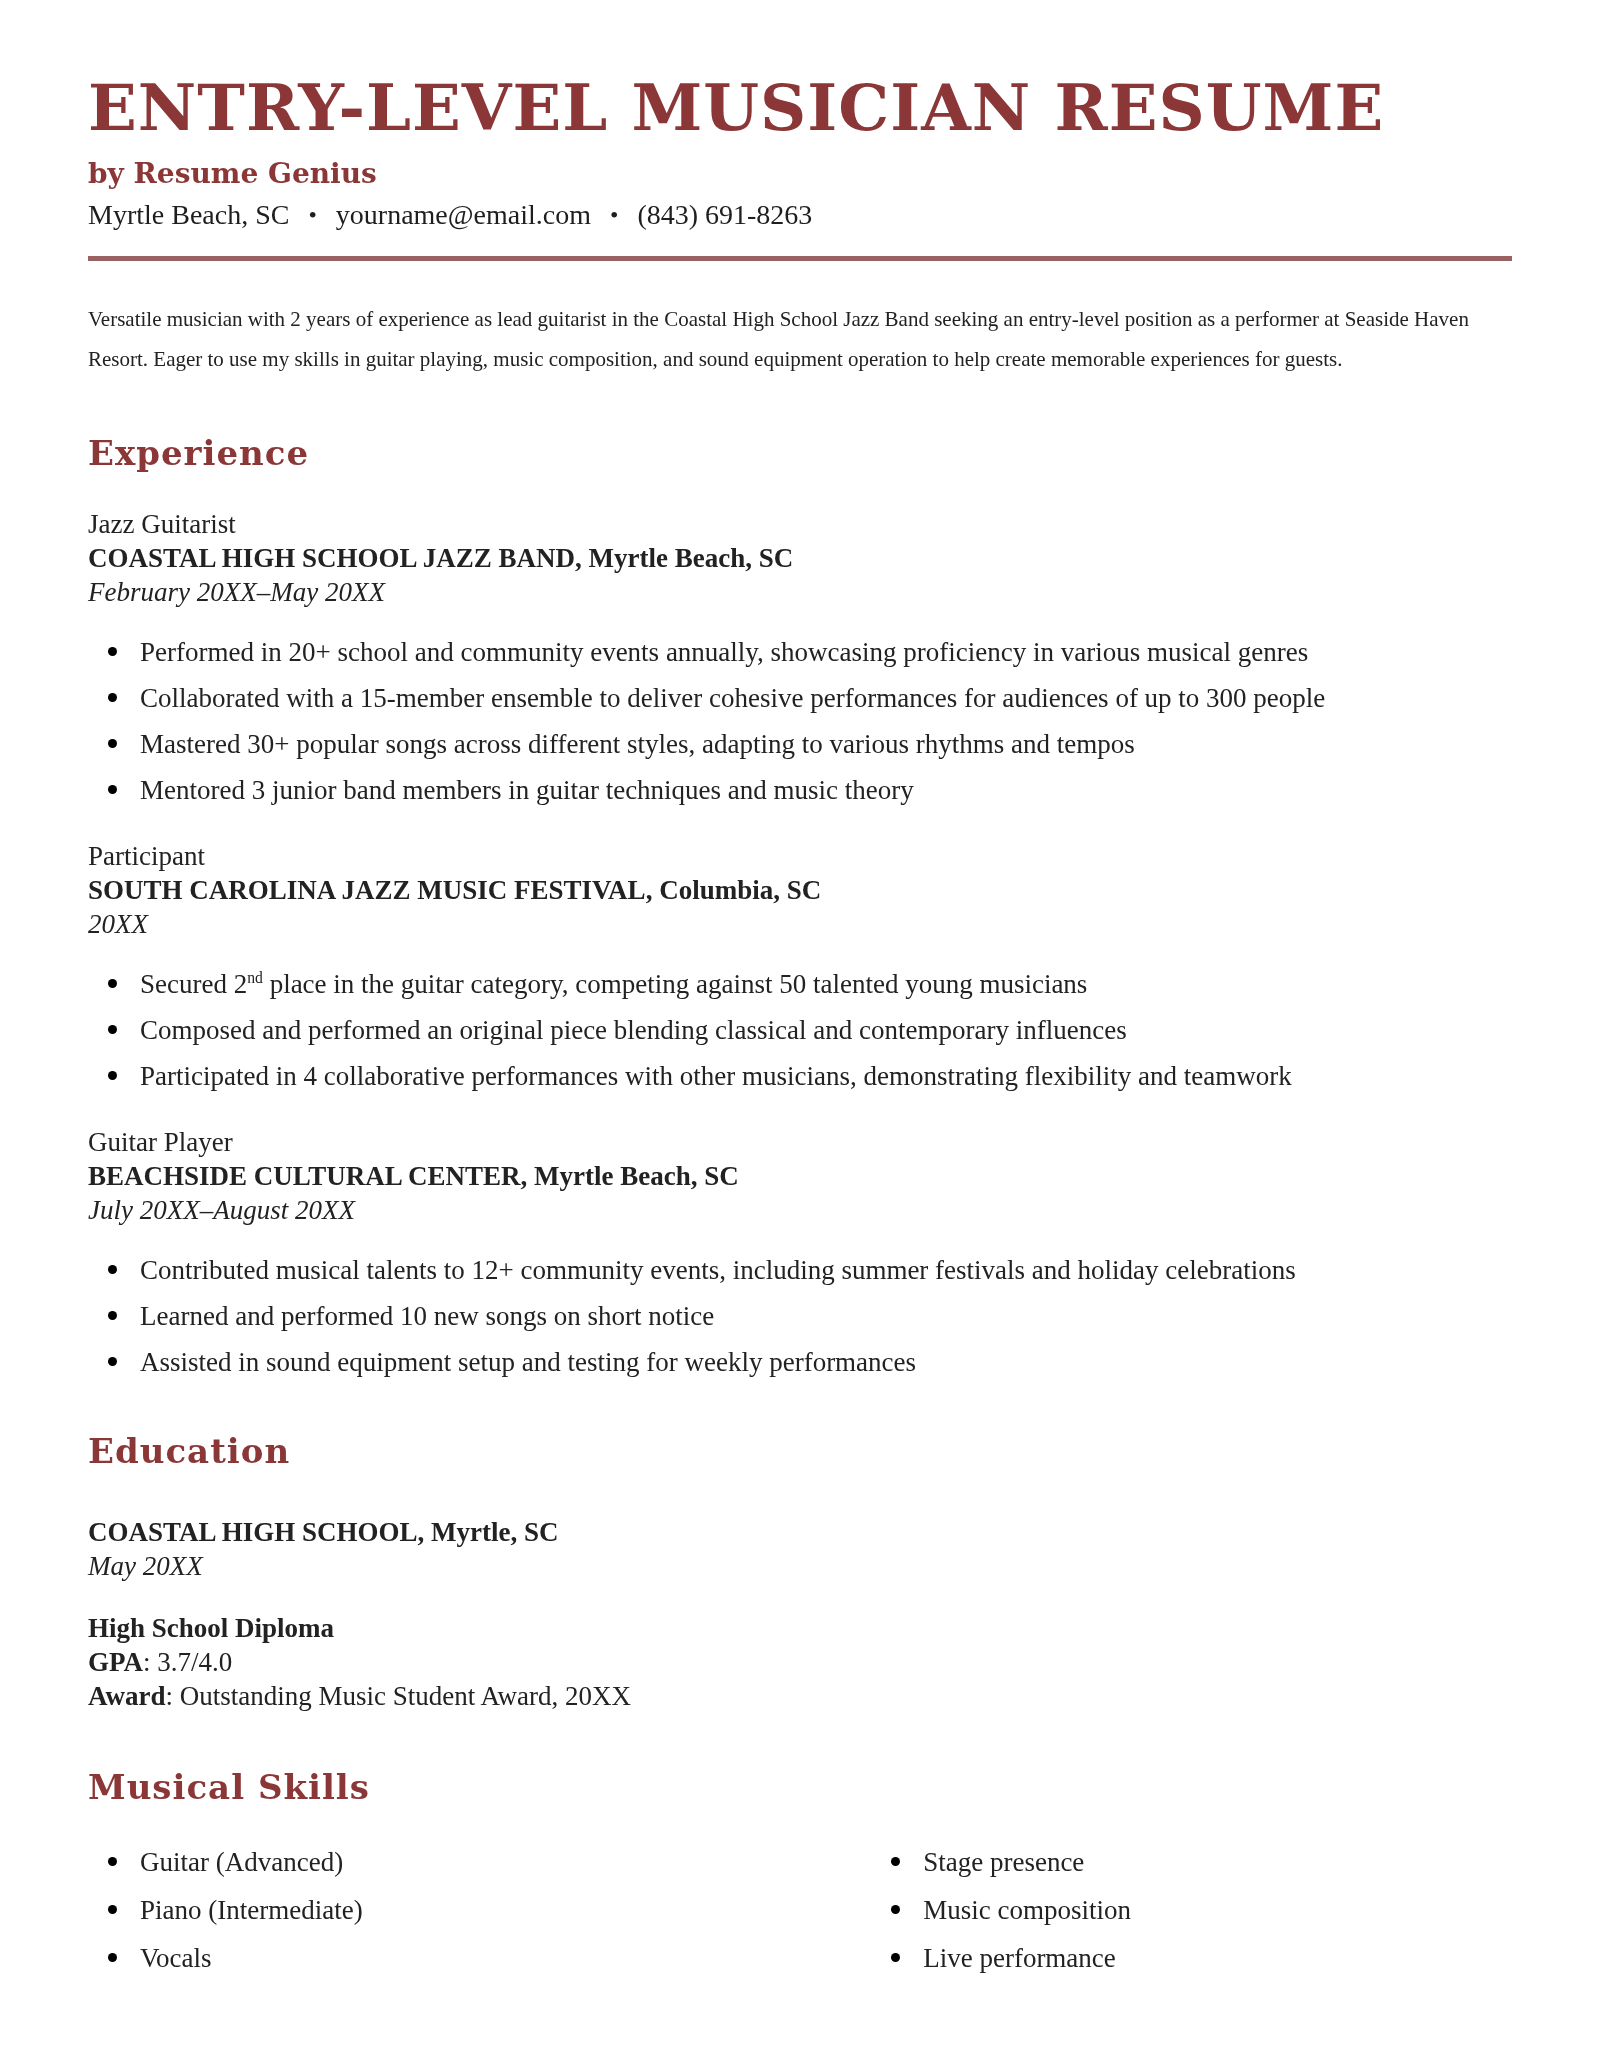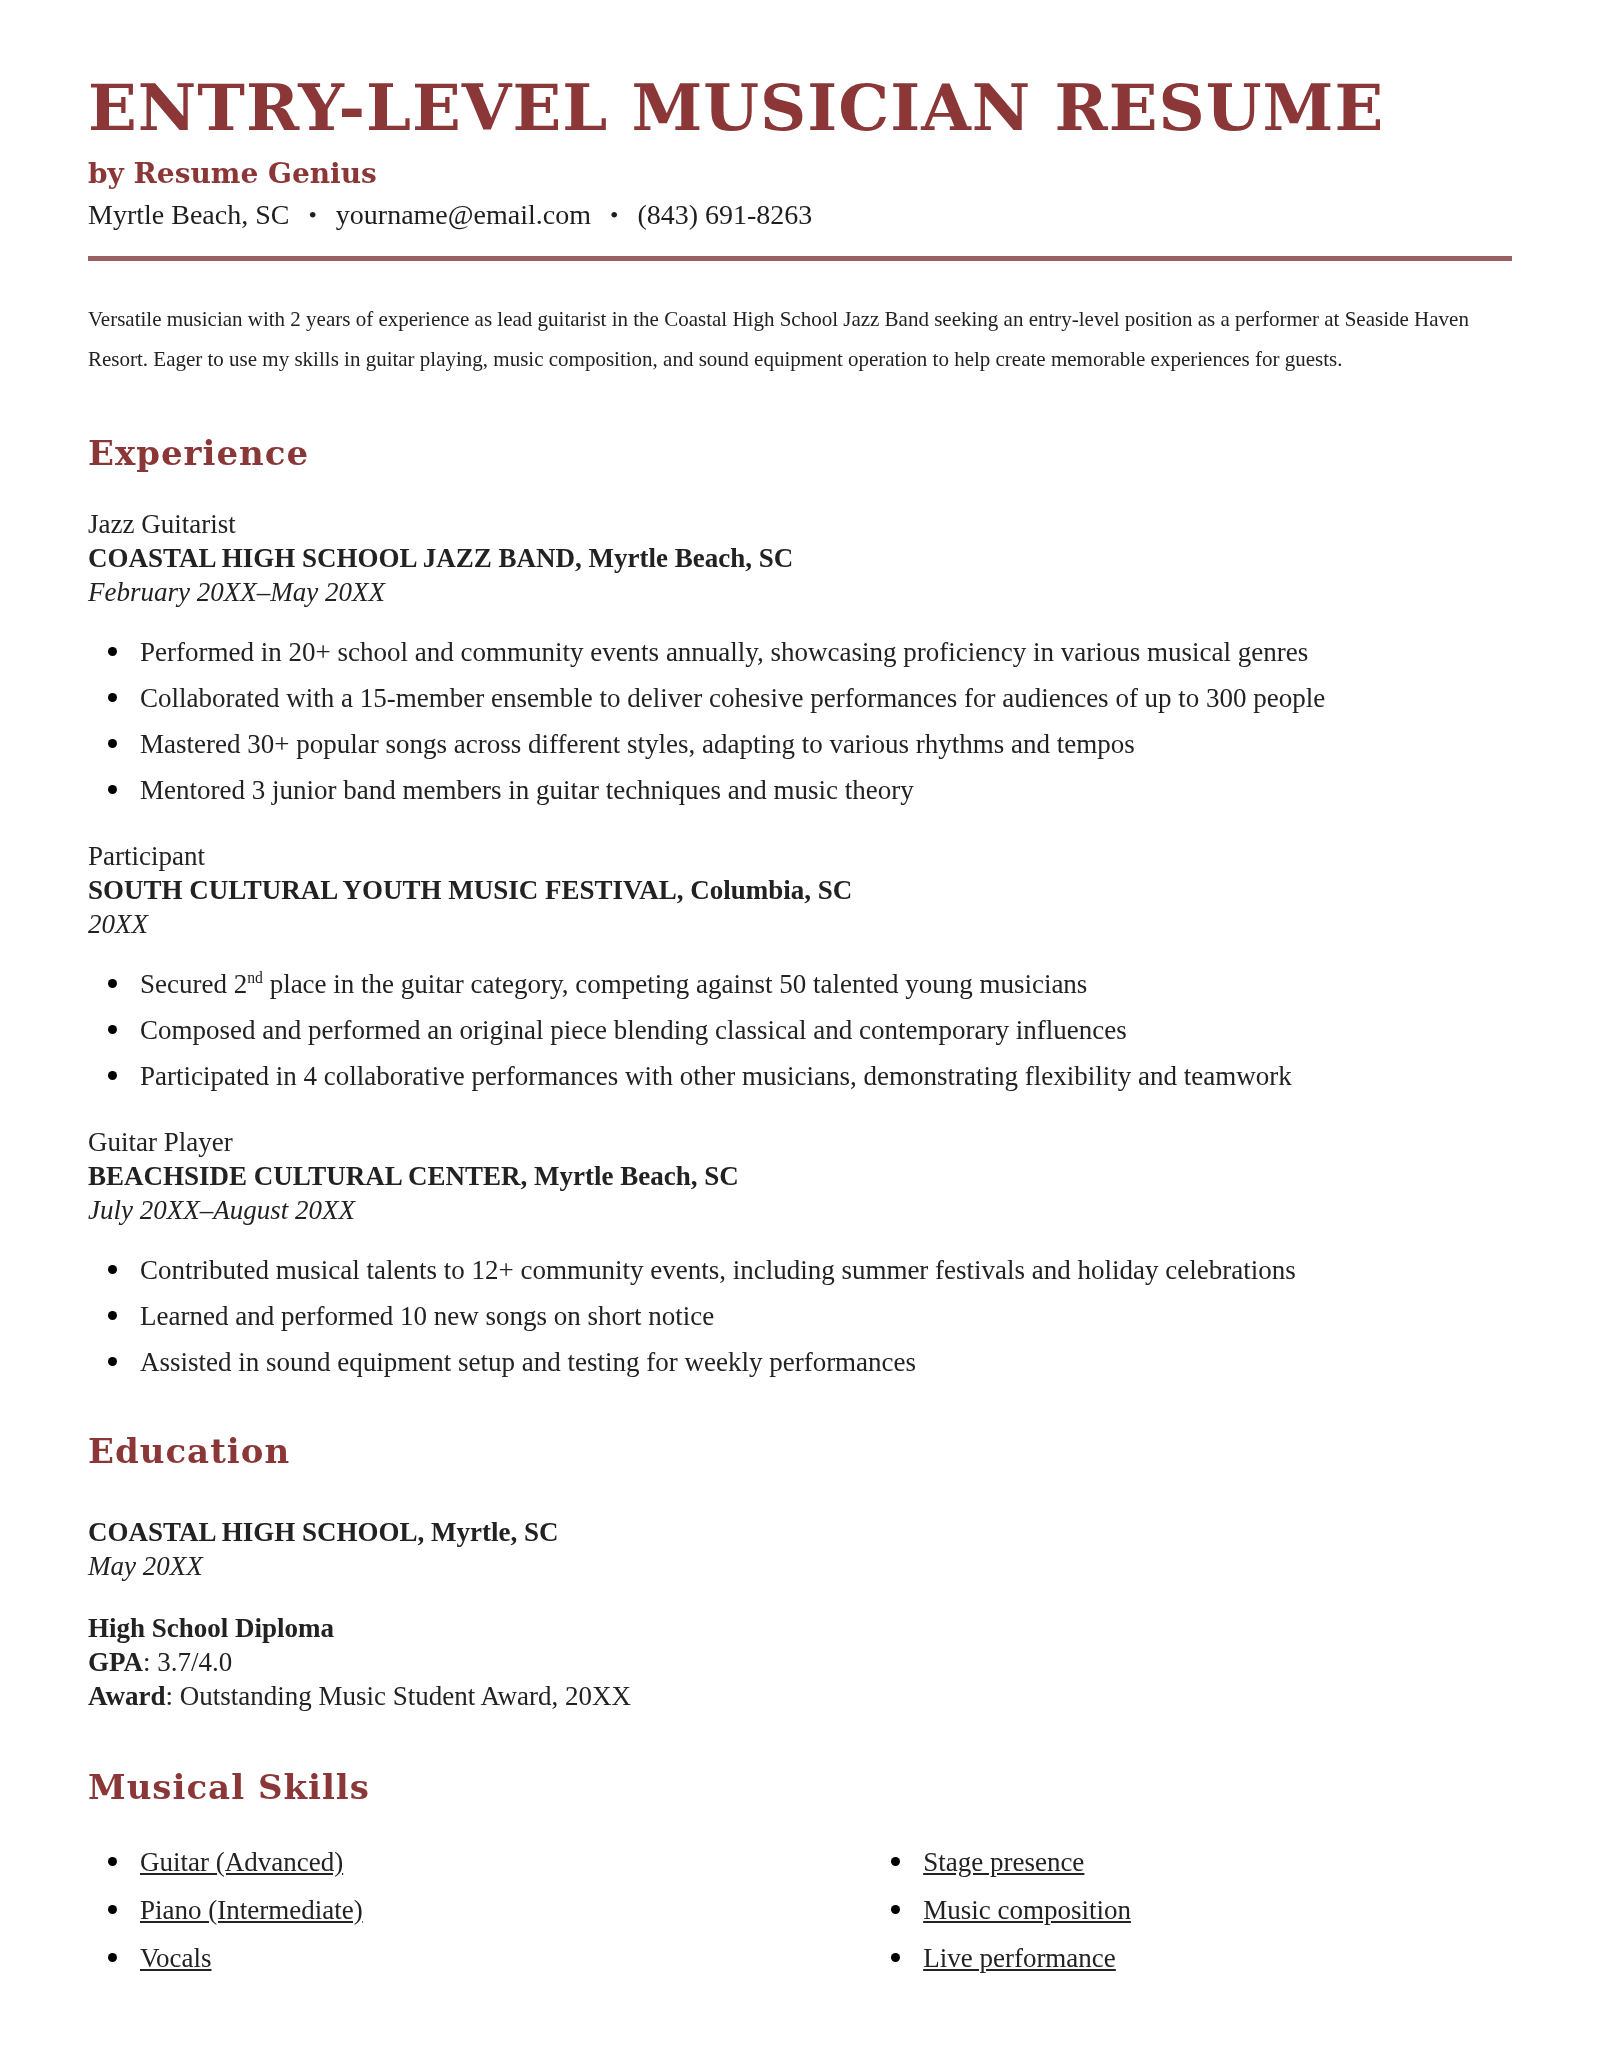--- a/index.html
+++ b/index.html
@@ -111,21 +111,20 @@
   .edu-block2 { margin-top: 28px; }
   .edu-line { font-size: 27px; line-height: 34px; }
   .edu-school, .edu-diploma { font-weight: bold; }
   .edu-date { font-style: italic; }
   .edu-label { font-weight: bold; }
   
   .skills-grid {
     display: grid;
     grid-template-columns: 55% 45%;
     margin-top: 40px;
-    text-decoration: underline;
   }
   .skills-grid ul.bullets { margin-top: 0; }
   .skills-grid ul.bullets li { margin-bottom: 18px; }
 </style>
 </head>
 <body>
 
 <div class="page">
 
   <header>
@@ -152,21 +151,21 @@
     <ul class="bullets">
       <li>Performed in 20+ school and community events annually, showcasing proficiency in various musical genres</li>
       <li>Collaborated with a 15-member ensemble to deliver cohesive performances for audiences of up to 300 people</li>
       <li>Mastered 30+ popular songs across different styles, adapting to various rhythms and tempos</li>
       <li>Mentored 3 junior band members in guitar techniques and music theory</li>
     </ul>
   </div>
 
   <div class="job">
     <div class="job-line job-title">Participant</div>
-    <div class="job-line job-org">SOUTH CULTURAL YOUTH MUSIC FESTIVAL, Columbia, SC</div>
+    <div class="job-line job-org">SOUTH CAROLINA JAZZ MUSIC FESTIVAL, Columbia, SC</div>
     <div class="job-line job-dates">20XX</div>
     <ul class="bullets">
       <li><span>Secured 2</span><sup>nd</sup><span> place in the guitar category, competing against 50 talented young musicians</span></li>
       <li>Composed and performed an original piece blending classical and contemporary influences</li>
       <li>Participated in 4 collaborative performances with other musicians, demonstrating flexibility and teamwork</li>
     </ul>
   </div>
 
   <div class="job">
     <div class="job-line job-title">Guitar Player</div>

